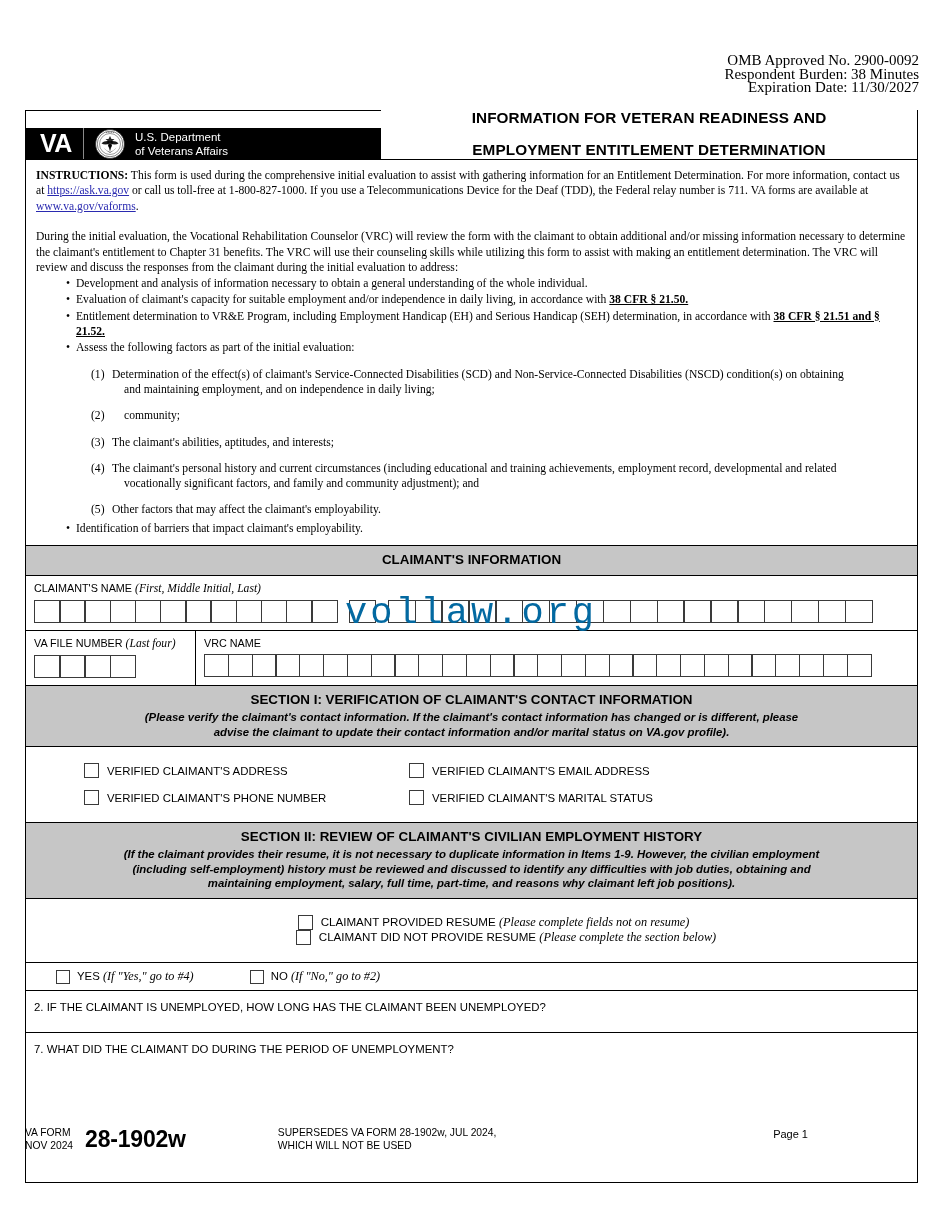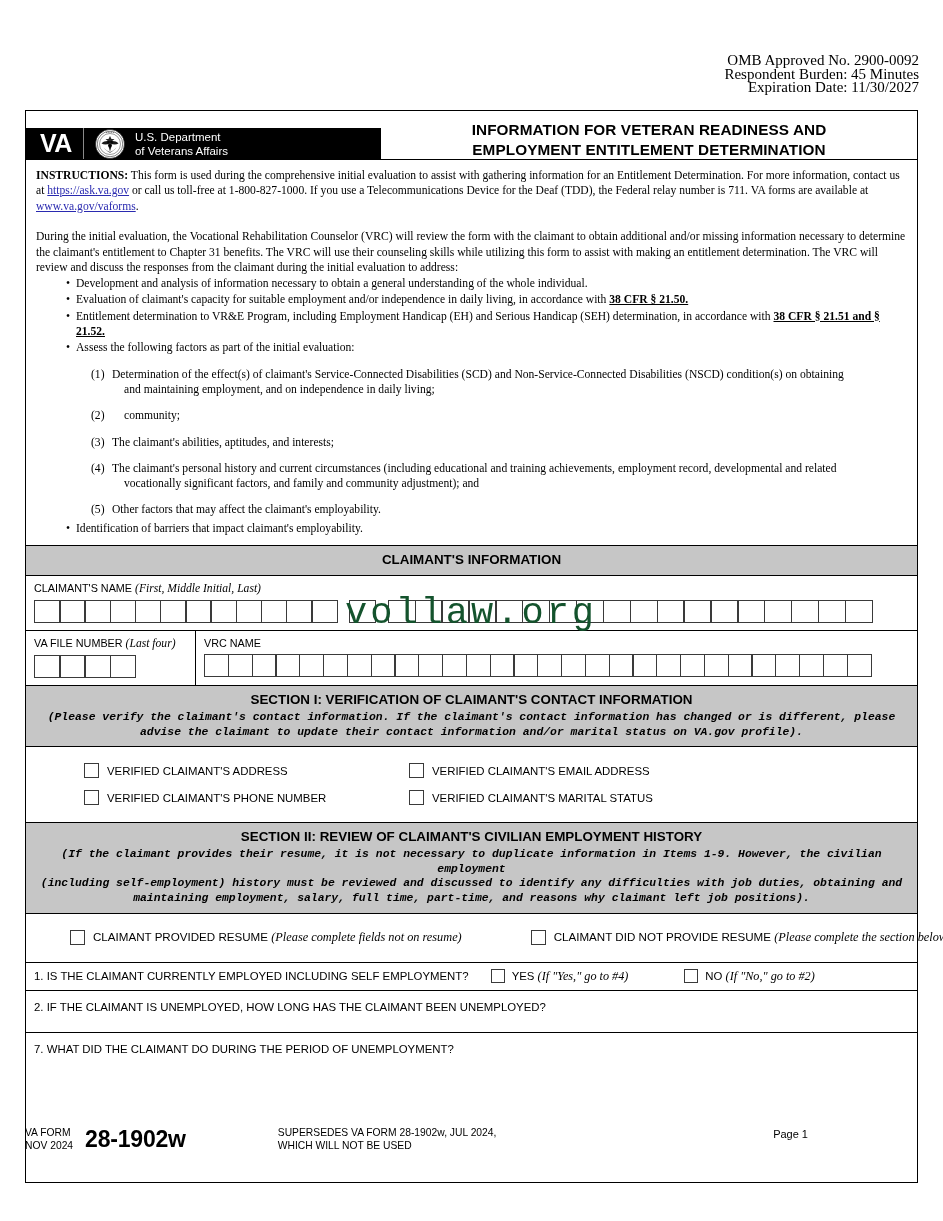--- a/index.html
+++ b/index.html
@@ -91,20 +91,21 @@
     display: flex;
     flex-direction: column;
     align-items: center;
     justify-content: center;
     text-align: center;
     font-family: "Liberation Sans", sans-serif;
     font-weight: bold;
     font-size: 15.3px;
     line-height: 19.5px;
     letter-spacing: 0.1px;
+    gap: 12px;
   }
 
   
   .instructions {
     padding: 8px 10px 9px 10px;
     font-size: 11.6px;
     line-height: 15.3px;
     border-bottom: 1.6px solid #000;
   }
   .instructions p { margin: 0; }
@@ -145,21 +146,21 @@
     padding: 5px 14px 7px 14px;
   }
   .gray-band.first { border-top: none; }
   .band-title {
     font-family: "Liberation Sans", sans-serif;
     font-weight: bold;
     font-size: 13.4px;
     line-height: 17px;
   }
   .band-sub {
-    font-family: Liberation Mono, monospace;
+    font-family: Liberation Sans, sans-serif;
     font-weight: bold;
     font-style: italic;
     font-size: 11.4px;
     line-height: 14.6px;
     margin-top: 2px;
   }
 
   
   .field-block { padding: 5px 8px 7px 8px; }
   .field-label {
@@ -231,20 +232,21 @@
     font-family: "Liberation Sans", sans-serif;
     font-size: 11.4px;
     white-space: nowrap;
   }
 
   
   .resume-row {
     display: flex;
     align-items: center;
     padding: 16px 0 17px 0;
+    flex-direction: column;
   }
   .resume-item {
     display: flex;
     align-items: center;
   }
   .resume-item.r1 { padding-left: 44px; }
   .resume-item.r2 { padding-left: 69px; }
   .resume-lbl {
     font-family: "Liberation Sans", sans-serif;
     font-size: 11.6px;
@@ -333,34 +335,34 @@
   }
 
   
   .watermark {
     position: absolute;
     left: 345px;
     top: 592px;
     font-family: "Liberation Mono", monospace;
     font-size: 37px;
     letter-spacing: 3px;
-    color: #14532d;
+    color: #0369a1;
     pointer-events: none;
     white-space: nowrap;
     z-index: 5;
   }
 </style>
 </head>
 <body>
 
 <div class="page">
 
   <div class="omb-block">
     <div>OMB Approved No. 2900-0092</div>
-    <div>Respondent Burden: 45 Minutes</div>
+    <div>Respondent Burden: 38 Minutes</div>
     <div>Expiration Date: 11/30/2027</div>
   </div>
 
   <div class="form-frame">
 
     <div class="header-bar">
       <div class="header-left">
         <span class="va-word">VA</span>
         <span class="va-divider"></span>
         <span class="va-seal">
@@ -598,21 +600,20 @@
       <div class="resume-item r2">
         <span class="chkbox"></span>
         <span class="resume-lbl">
           <span>CLAIMANT DID NOT PROVIDE RESUME</span>
           <i>(Please complete the section below)</i>
         </span>
       </div>
     </div>
 
     <div class="q-row">
-      <span class="q-text">1. IS THE CLAIMANT CURRENTLY EMPLOYED INCLUDING SELF EMPLOYMENT?</span>
       <span class="yn-wrap">
         <span class="yn-box"></span>
         <span class="yn-lbl">
           <span>YES</span>
           <i>(If "Yes," go to #4)</i>
         </span>
       </span>
       <span class="yn-wrap second">
         <span class="yn-box"></span>
         <span class="yn-lbl">

